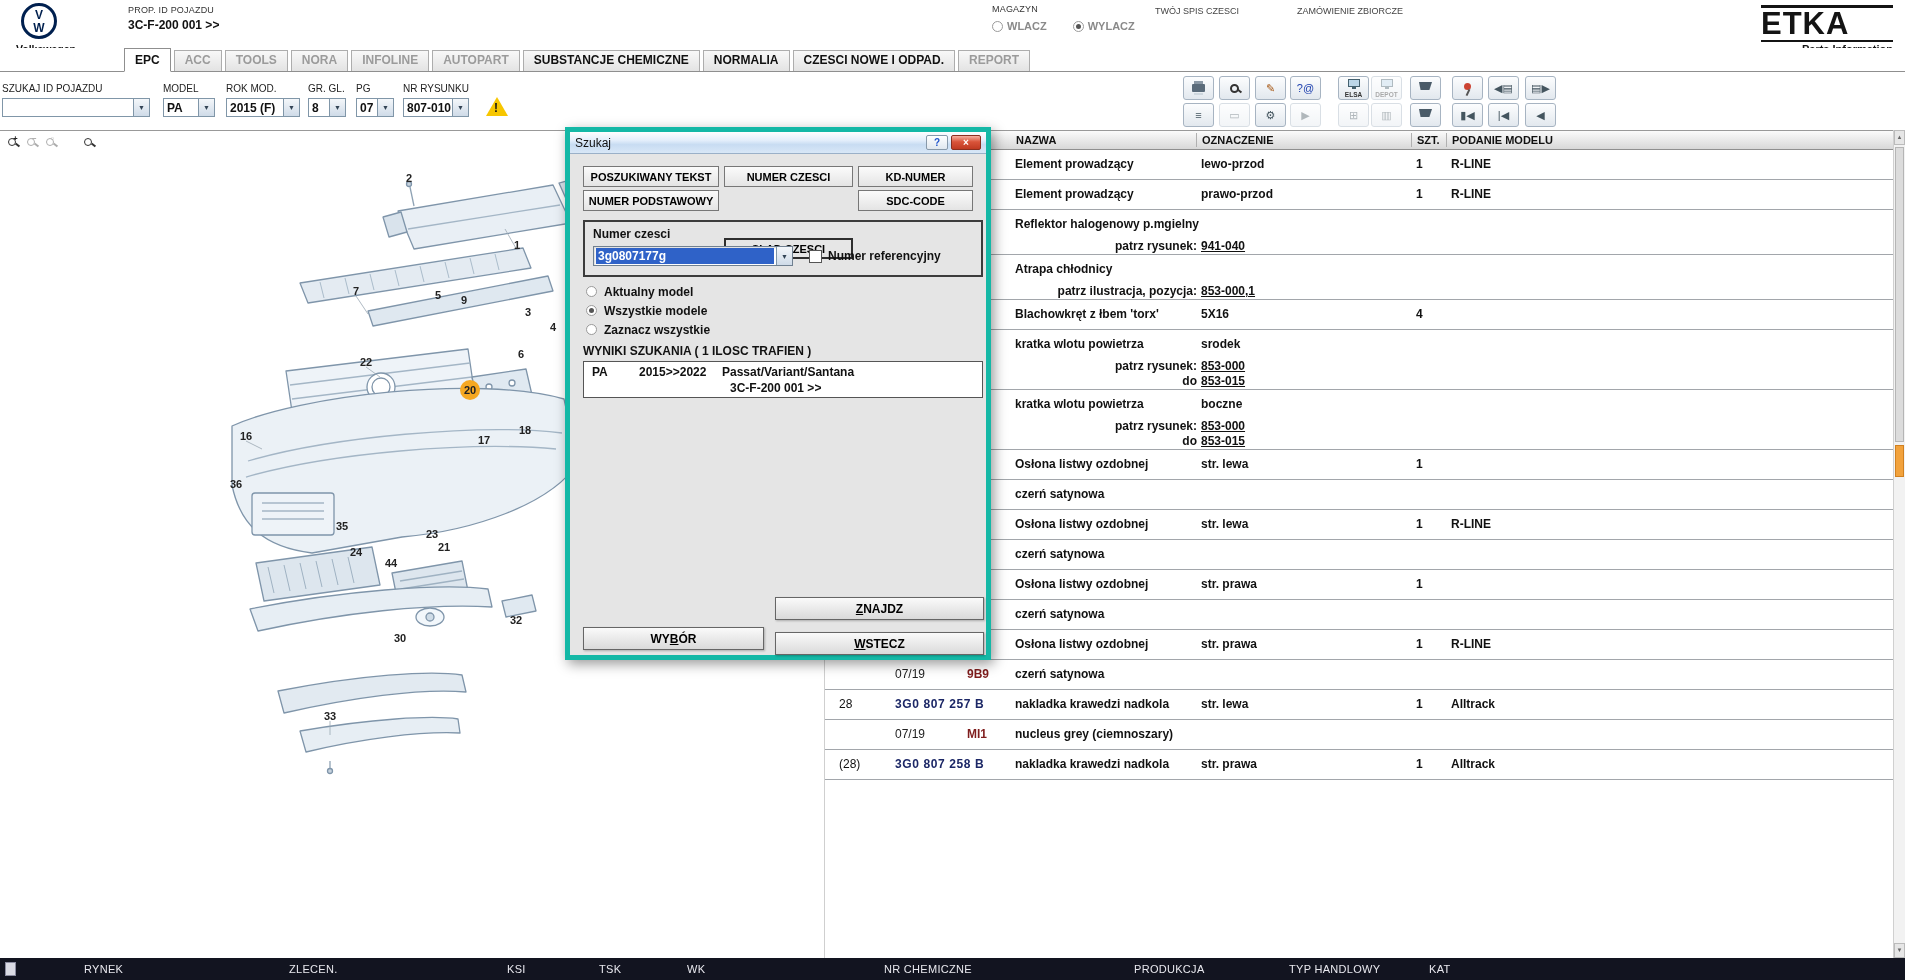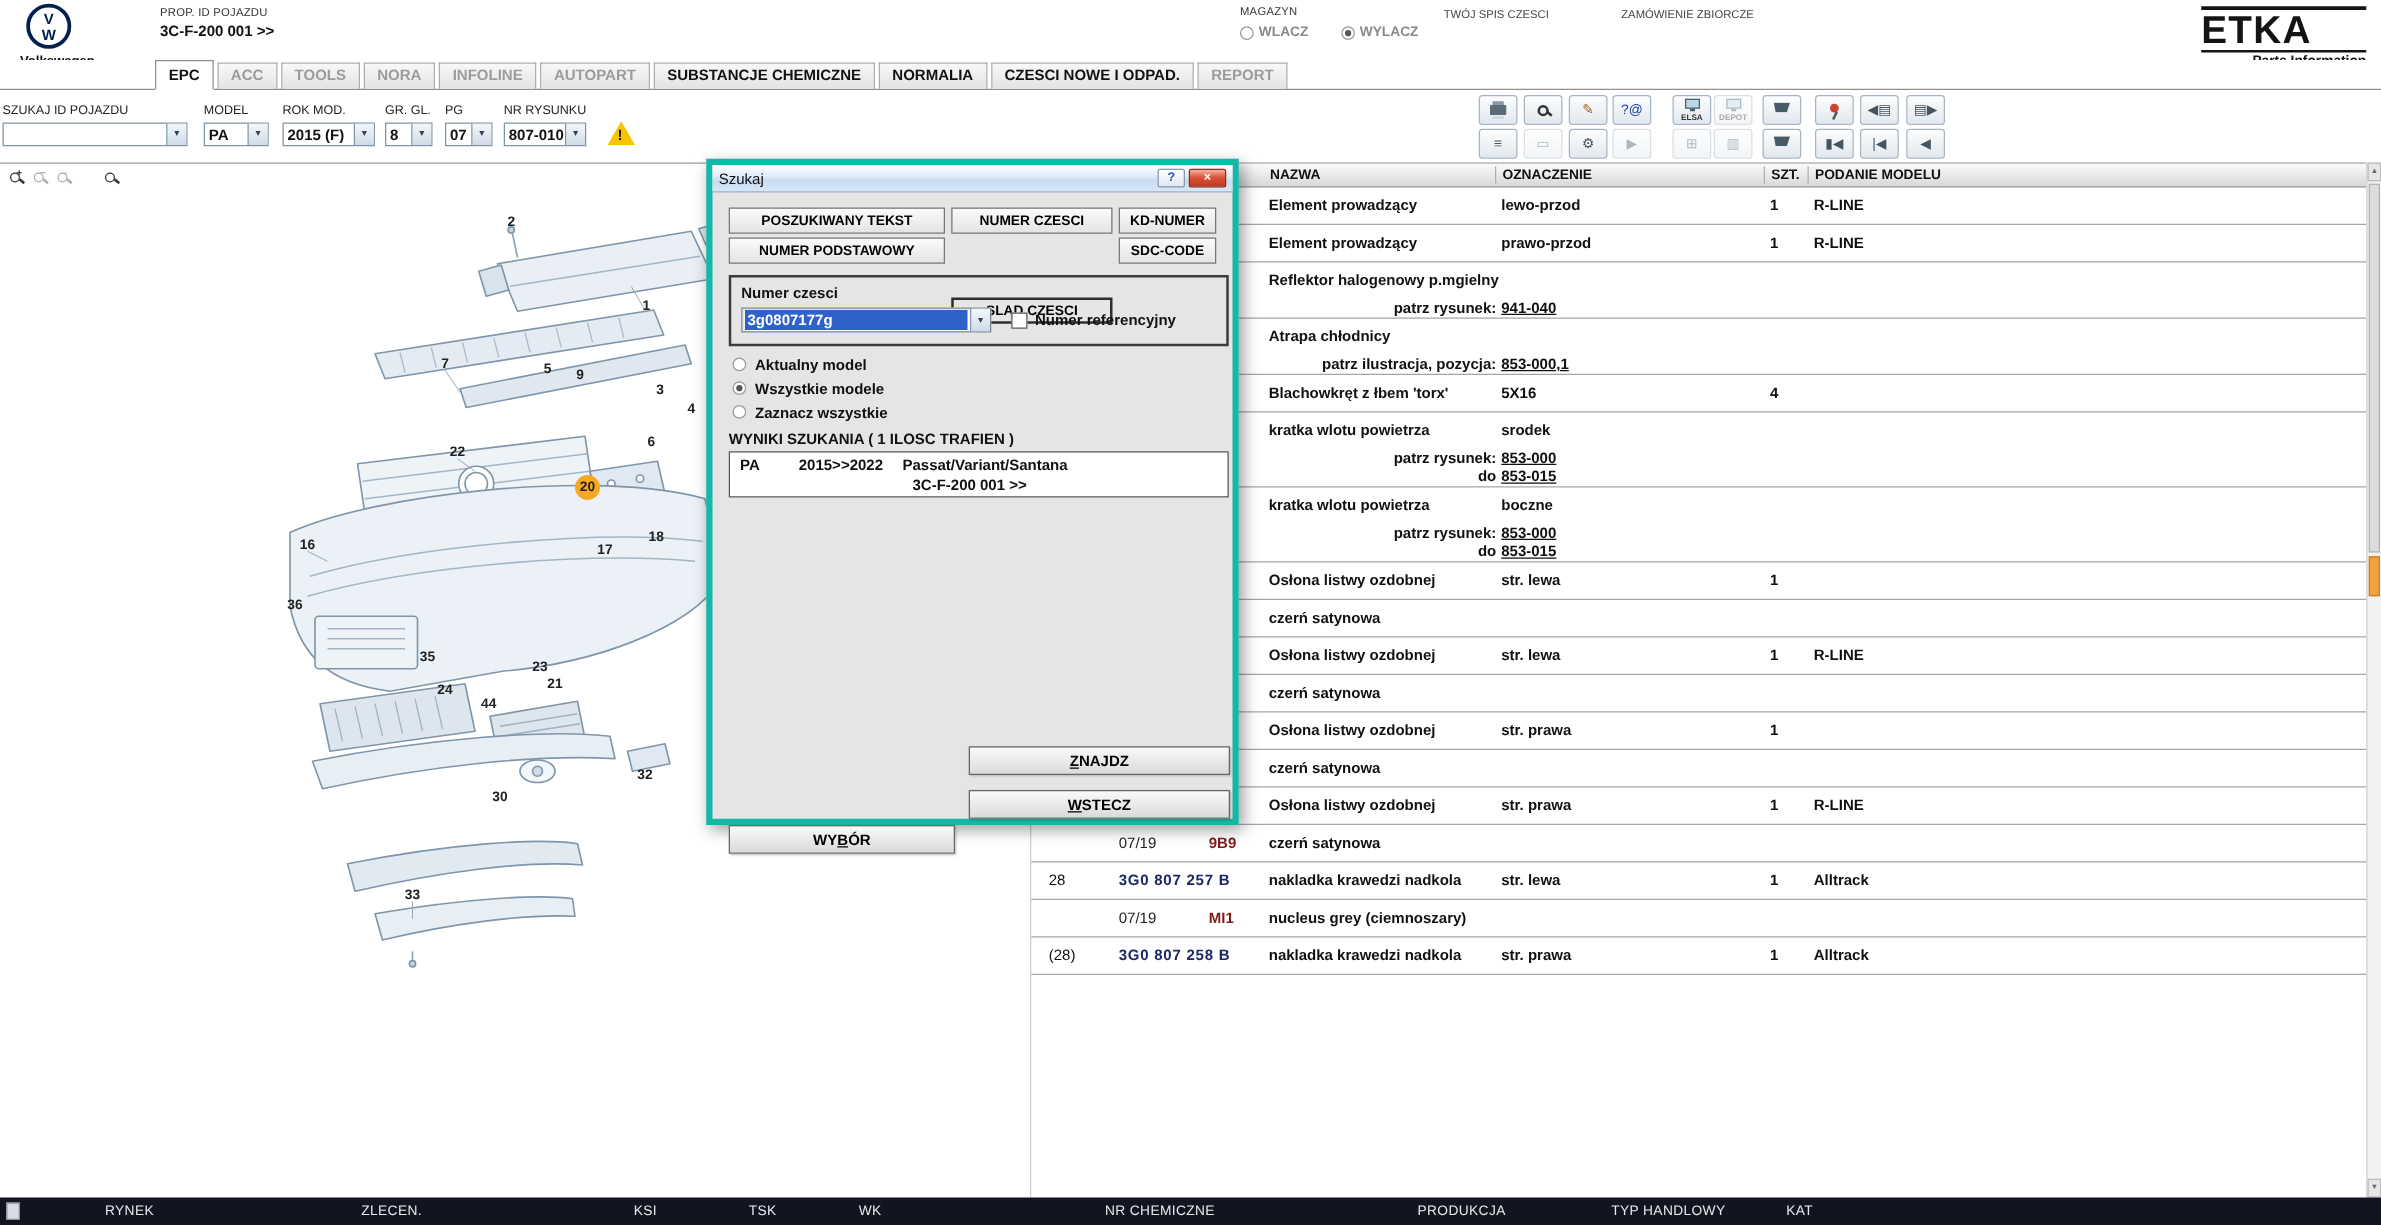--- a/index.html
+++ b/index.html
@@ -103,21 +103,21 @@
   
   .dlg{position:absolute;left:565px;top:127px;width:426px;height:533px;background:#e5e5e5;border:5px solid #14b8a6;box-shadow:3px 4px 12px rgba(0,0,0,.4);z-index:10;}
   .dlg-tb{height:22px;background:linear-gradient(#fefeff,#e3eefb 40%,#c8dcf2 60%,#d8e7f7);border-bottom:1px solid #9ab0c8;display:flex;align-items:center;padding:0 5px;gap:3px;}
   .dlg-title{font-size:12px;color:#111;}
   .spacer{flex:1;}
   .dlg-help{width:22px;height:15px;border:1px solid #8899aa;border-radius:2px;background:linear-gradient(#fff,#dfe7ef);color:#2255cc;font-weight:bold;font-size:10px;line-height:11px;}
   .dlg-close{width:30px;height:15px;border:1px solid #8a2f1f;border-radius:2px;background:linear-gradient(#f6b0a0,#d9543a 45%,#c03a22);color:#fff;font-weight:bold;font-size:10px;line-height:11px;}
   .stb-row{position:absolute;left:13px;right:13px;display:flex;gap:5px;}
   #stb1{top:34px;} #stb2{top:58px;}
   .stb{height:21px;border:1px solid #777;background:linear-gradient(#fbfbfb,#e4e4e4);font-weight:bold;font-size:11px;white-space:nowrap;}
-  .stb.w1{width:173px;}.stb.w2{width:129px;}.stb.w3{flex:1;}
+  .stb.w1{width:136px;}.stb.w2{width:129px;}.stb.w3{flex:1;}
   .stb.active{background:#e6e6e6;border:2px solid #2e2e2e;margin-top:48px;}
   .grp{position:absolute;left:13px;top:88px;width:400px;height:57px;border:2px solid #3c3c3c;}
   .grp-l{position:absolute;left:8px;top:5px;font-weight:bold;font-size:12px;}
   .grp-row{position:absolute;left:8px;top:24px;right:8px;display:flex;align-items:center;}
   .dcombo{width:200px;height:20px;border:1px solid #708090;background:#fff;display:flex;align-items:center;box-shadow:inset 1px 1px 2px rgba(0,0,0,.15);}
   .dval{flex:1;margin:1px 2px;background:#2f62c8;color:#fff;font-size:12px;font-weight:bold;padding:1px 2px;white-space:nowrap;overflow:hidden;}
   .chk{width:13px;height:13px;border:1px solid #555;background:#fff;margin-left:16px;flex:0 0 auto;}
   .chk-l{margin-left:6px;font-weight:bold;font-size:12px;white-space:nowrap;}
   #dradios{position:absolute;left:16px;top:150px;}
   .drad{display:flex;align-items:center;gap:7px;height:19px;font-weight:bold;font-size:12px;}
@@ -631,21 +631,21 @@
     <div class="res-h">WYNIKI SZUKANIA  ( 1 ILOSC TRAFIEN )</div>
     <div class="res-box">
       <div class="res-row">
         <span class="rm">PA</span>
         <span class="ry">2015&gt;&gt;2022</span>
         <span class="rn">Passat/Variant/Santana</span>
       </div>
       <div class="res-row2">3C-F-200 001 &gt;&gt;</div>
     </div>
   <button class="dbtn" style="left: 205px; top: 465px; width: 209px;"><span style="text-decoration: underline;">Z</span><span>NAJDZ</span></button>
-      <button class="dbtn" style="left: 13px; top: 528px; width: 181px;"><span>WY</span><span style="text-decoration: underline;">B</span><span>ÓR</span></button>
+      <button class="dbtn" style="left: 13px; top: 495px; width: 181px;"><span>WY</span><span style="text-decoration: underline;">B</span><span>ÓR</span></button>
       <button class="dbtn" style="left: 205px; top: 500px; width: 209px;"><span style="text-decoration: underline;">W</span><span>STECZ</span></button>
     </div>
 
   <footer class="sbar" id="sbar">
     <span class="sdoc"></span>
   <span class="sit" style="left: 84px;">RYNEK</span>
       <span class="sit" style="left: 289px;">ZLECEN.</span>
       <span class="sit" style="left: 507px;">KSI</span>
       <span class="sit" style="left: 599px;">TSK</span>
       <span class="sit" style="left: 687px;">WK</span>

